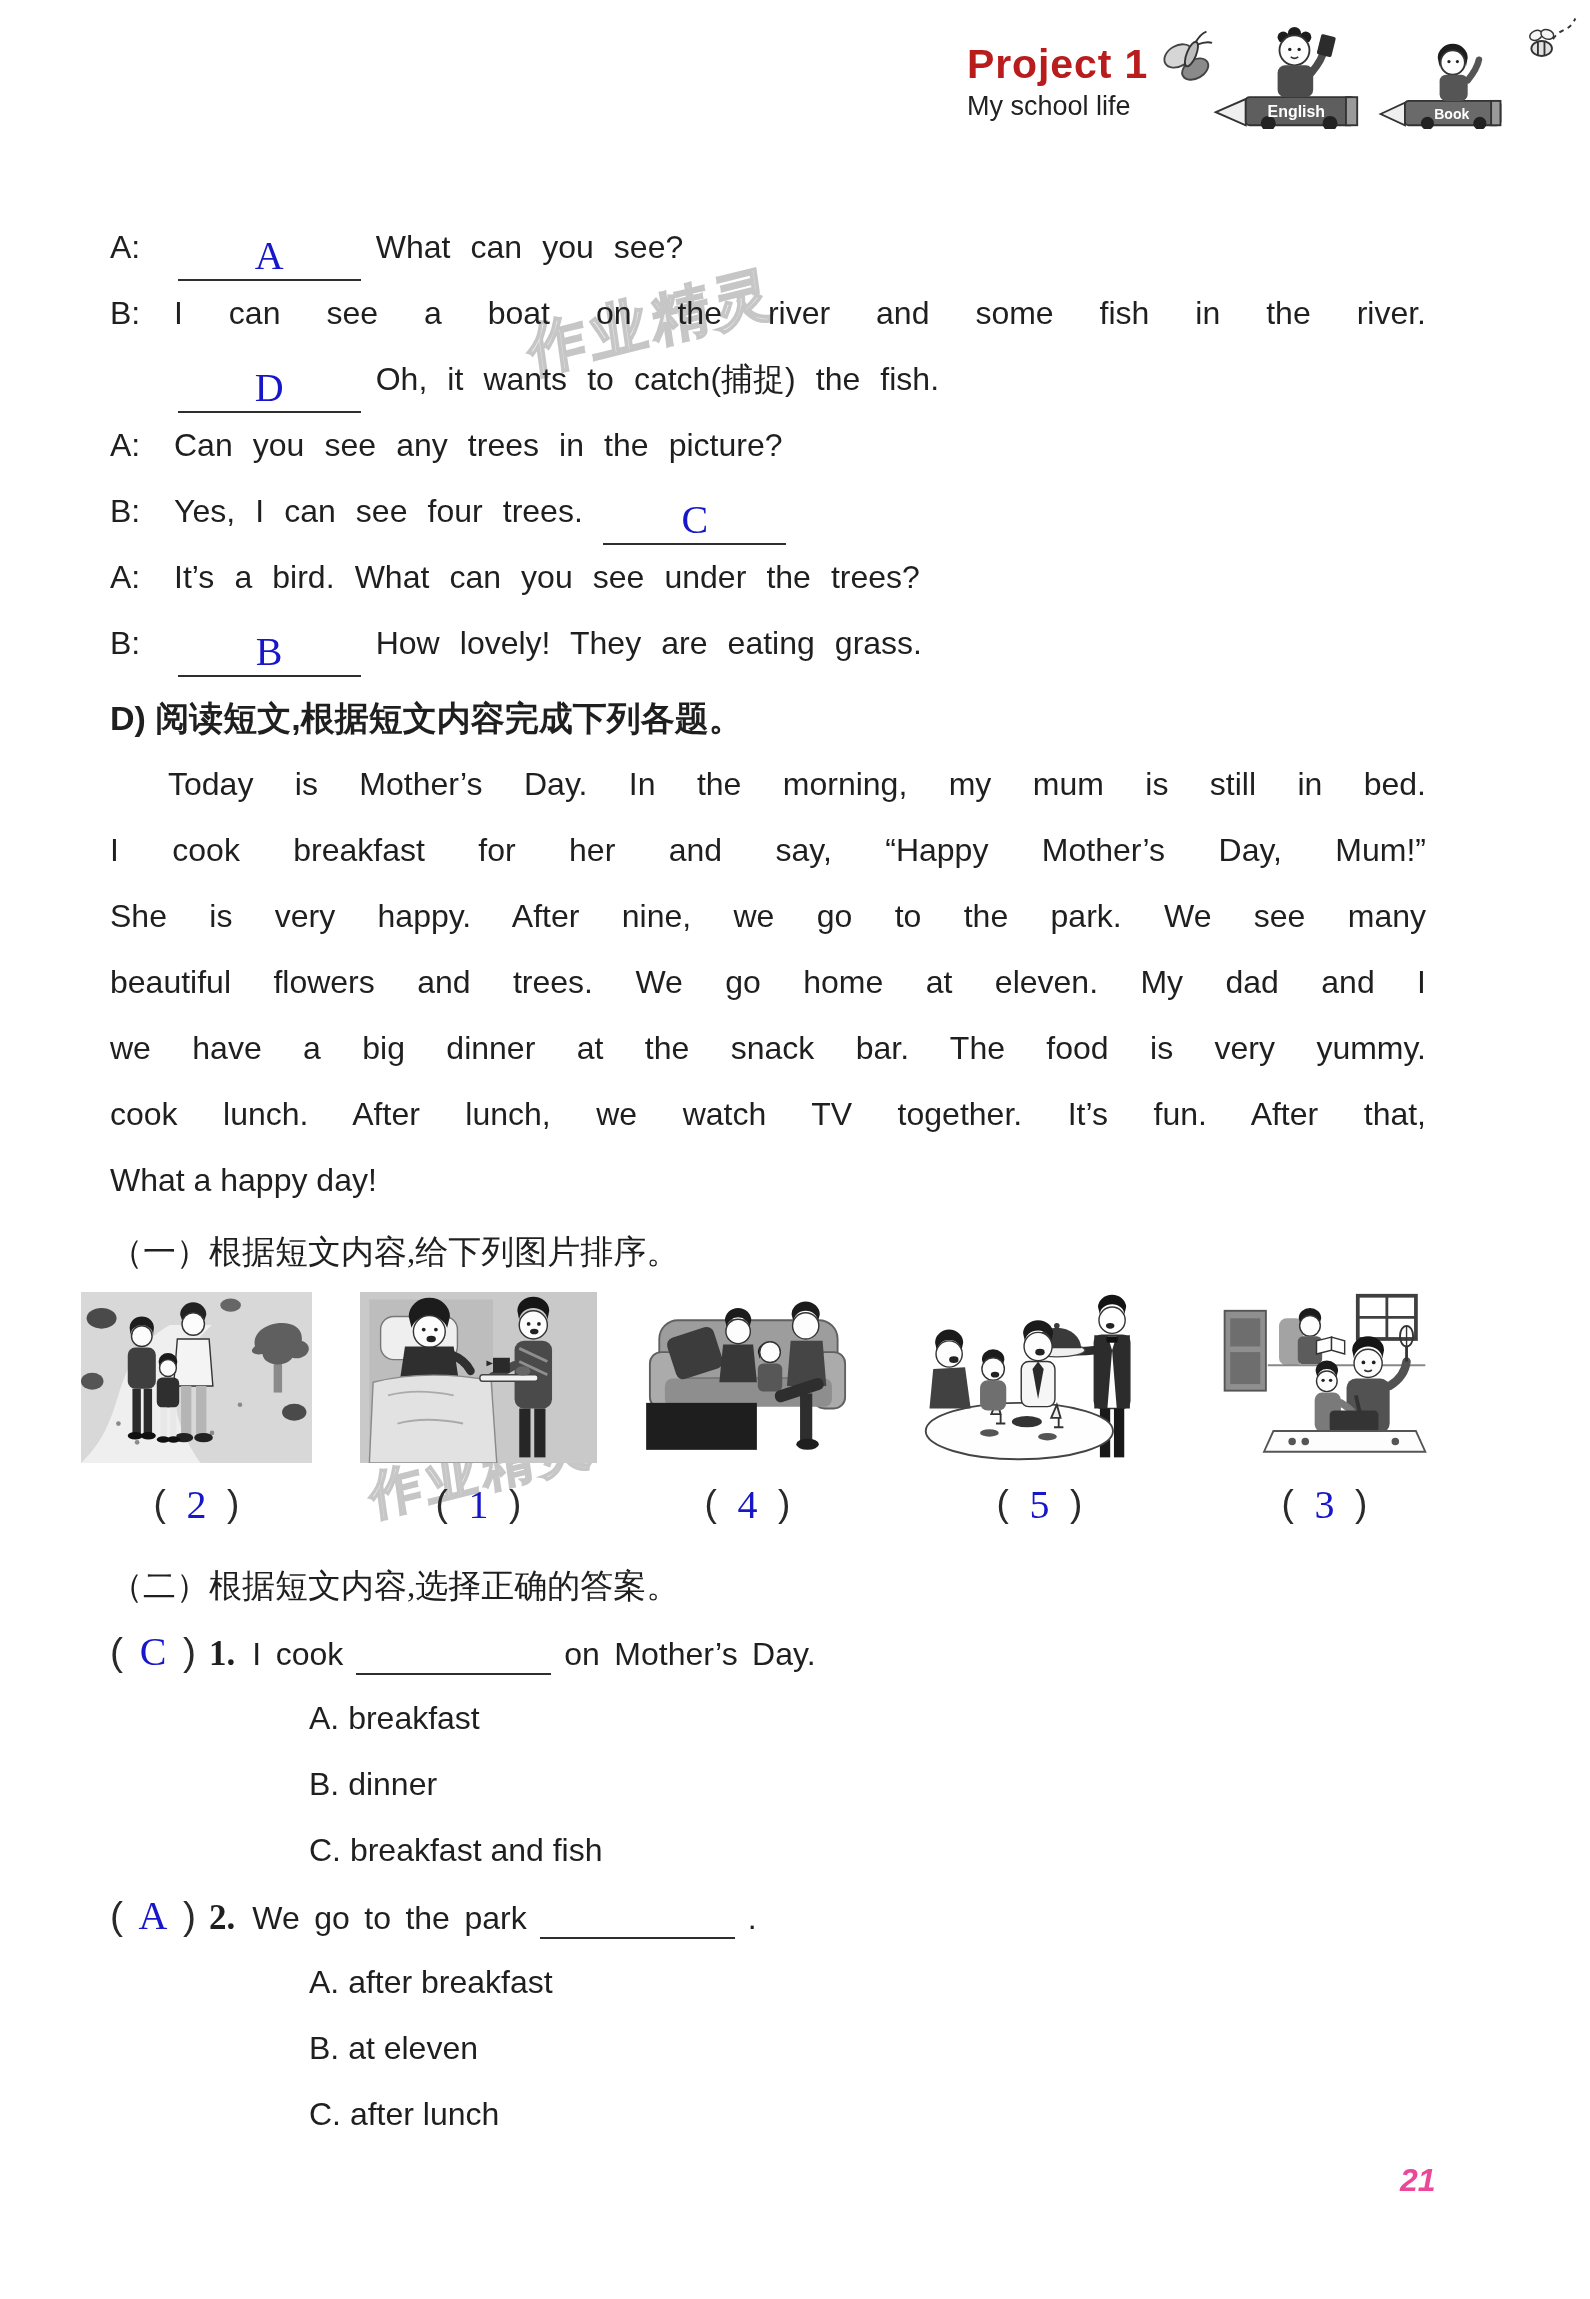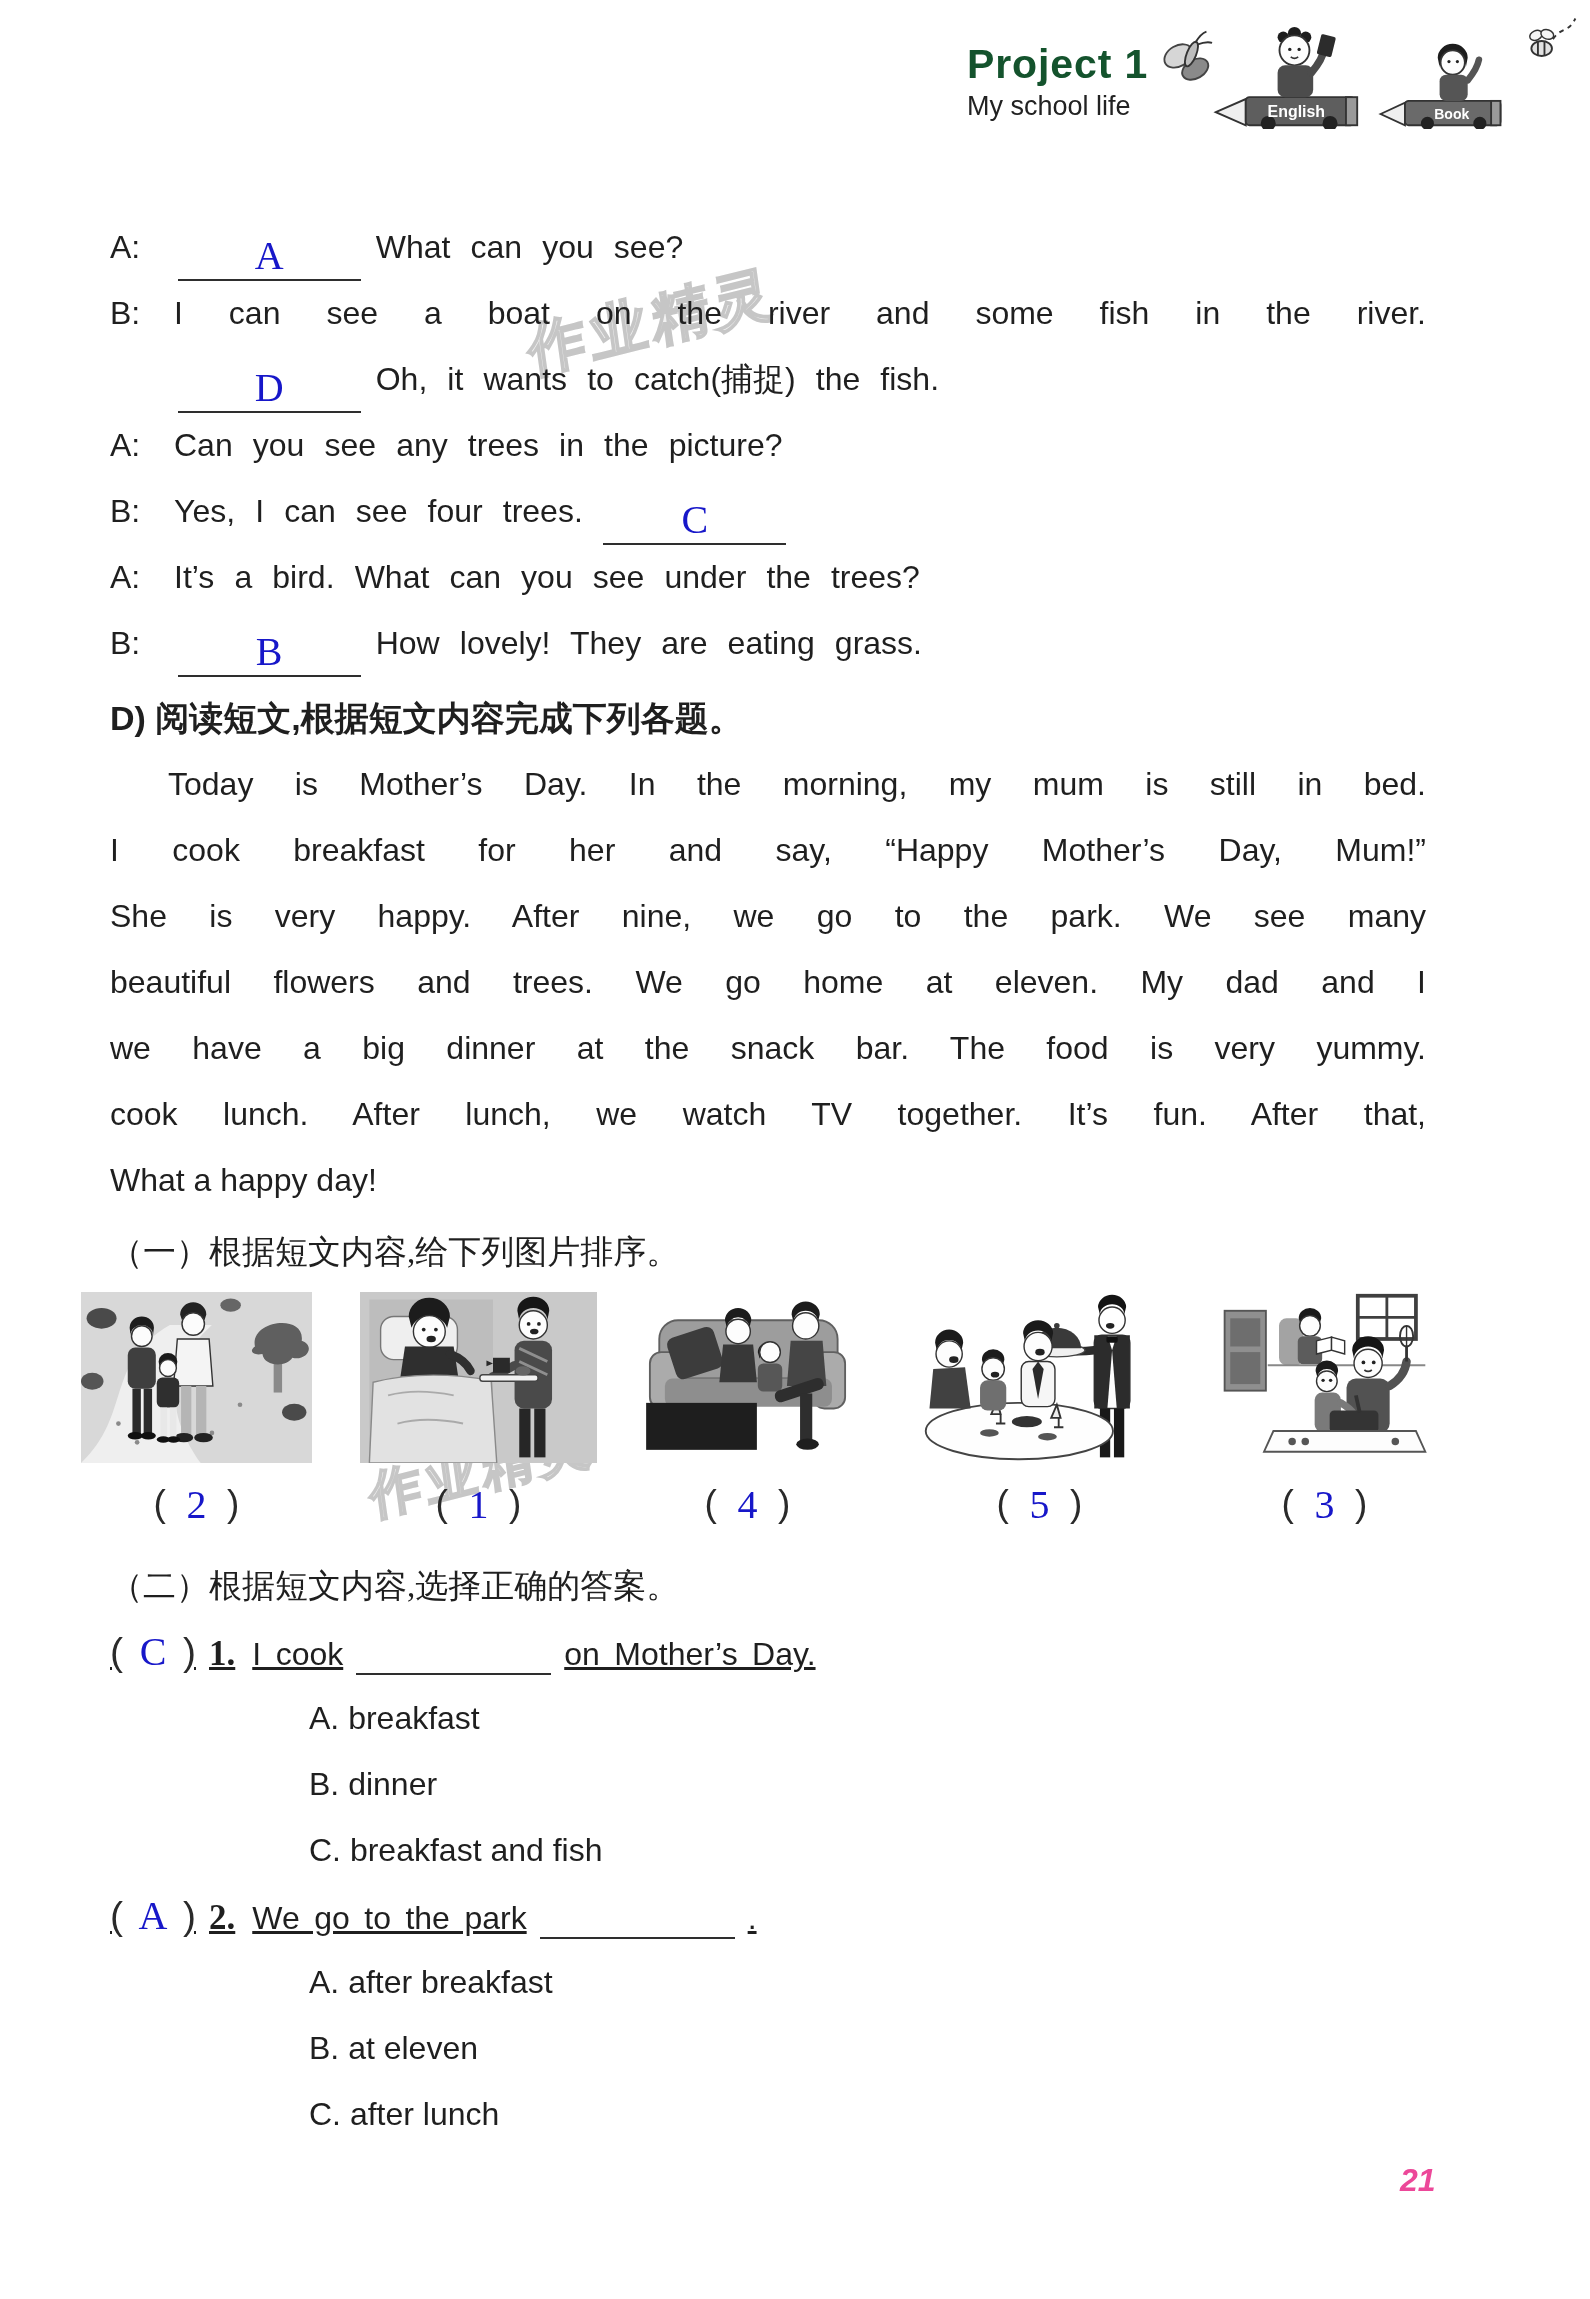--- a/index.html
+++ b/index.html
@@ -4,21 +4,21 @@
 <style>
   html,body{margin:0;padding:0;}
   body{
     width:1591px;height:2299px;background:#ffffff;position:relative;
     font-family:"Liberation Sans",sans-serif;color:#1f1f1f;overflow:hidden;
   }
   .page{position:absolute;inset:0;background:#fff;}
 
   
   .header-text{position:absolute;top:41px;left:967px;}
-  .header-title{font-size:41px;font-weight:bold;letter-spacing:0.9px;color:#14532d;}
+  .header-title{font-size:41px;font-weight:bold;letter-spacing:0.9px;color:#b91c1c;}
   .header-subtitle{font-size:27px;margin-top:2.8px;color:#222;}
   .header-art{position:absolute;top:11.2px;left:1154px;width:427px;height:118px;}
 
   
   .watermark{
     position:absolute;font-size:58px;font-weight:bold;letter-spacing:5.6px;
     color:rgba(120,120,120,0.10);-webkit-text-stroke:1.9px #c6c6c6;
     transform:rotate(-14deg) skewX(-6deg);white-space:nowrap;pointer-events:none;
   }
   .wm1{left:525px;top:283px;}
@@ -49,21 +49,21 @@
   .pics{position:relative;height:171px;margin-top:7.5px;}
   .pic{position:absolute;top:0;height:171px;}
   .pic svg{width:100%;height:100%;display:block;}
 
   .nums{position:relative;height:58px;line-height:58px;margin-top:11.2px;}
   .ncell{position:absolute;top:0;text-align:center;white-space:nowrap;}
   .nparen{font-size:37px;color:#2a2a2a;}
   .onum{font-family:"Liberation Serif",serif;font-size:40px;color:var(--color-answer_blue,#1717c9);margin:0 20.6px;vertical-align:-1.9px;}
 
   
-  .qline{height:66px;line-height:66px;white-space:nowrap;word-spacing:5.6px;text-decoration:underline;}
+  .qline{height:66px;line-height:66px;white-space:nowrap;word-spacing:5.6px;}
   .qparen{font-size:39px;color:#2a2a2a;}
   .qans{
     display:inline-block;min-width:60px;text-align:center;
     font-family:"Liberation Serif",serif;font-size:40px;color:var(--color-answer_blue,#1717c9);
   }
   .qnum{font-family:"Liberation Serif",serif;font-weight:bold;font-size:35px;margin:0 17px 0 13px;}
   .qblank{
     display:inline-block;width:195px;height:37px;border-bottom:2.8px solid #2e2e2e;
     vertical-align:-9.4px;margin:0 13px;
   }

